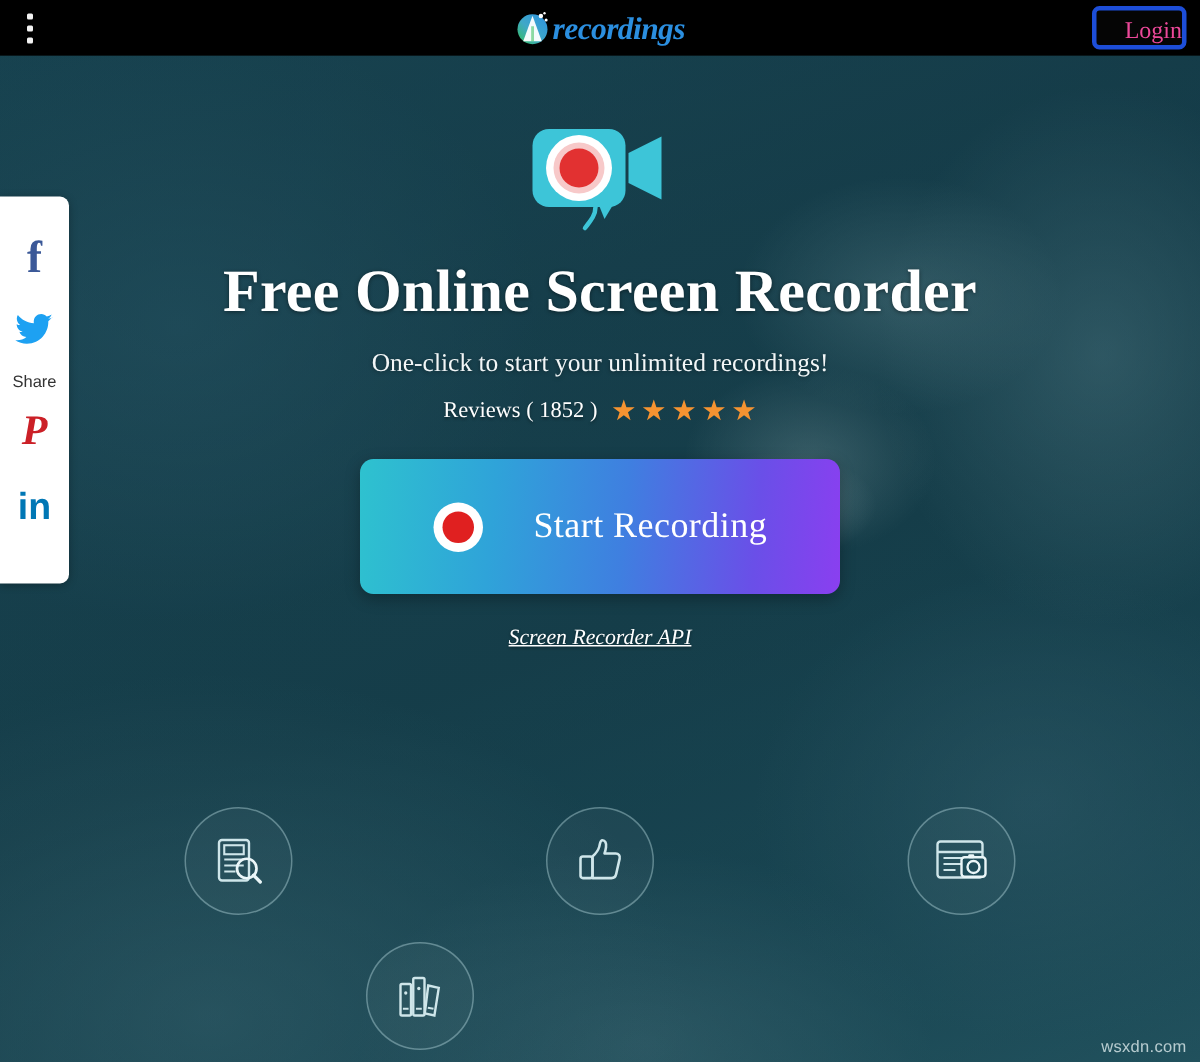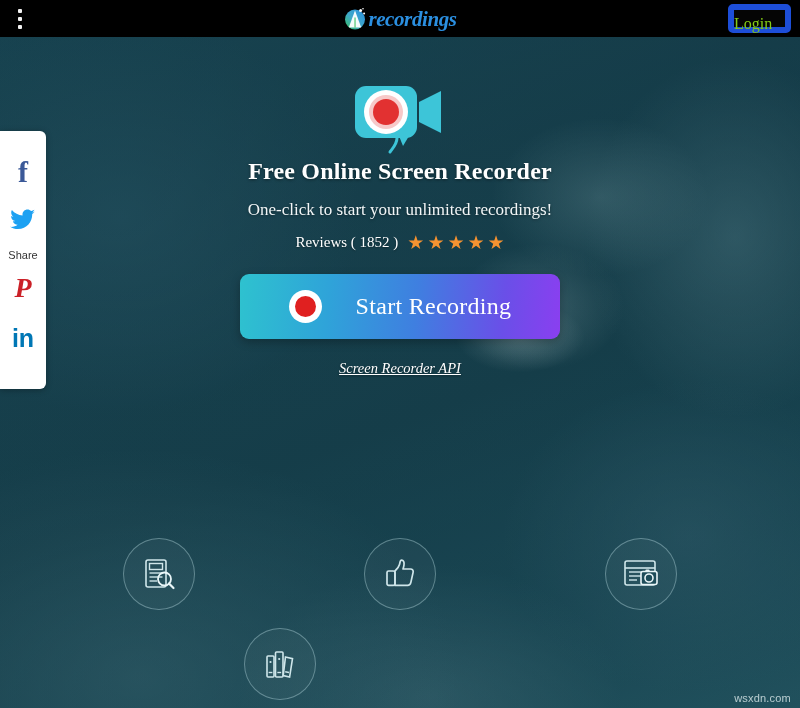--- a/index.html
+++ b/index.html
@@ -74,28 +74,28 @@
     margin-left: -1px;
     margin-top: 1px;
   }
 
   #login-btn {
     position: absolute;
     right: 9px;
     top: 4px;
     width: 63px;
     height: 29px;
-    border: 6px solid #1d4ed8;
+    border: 3px solid #1d4ed8;
     border-radius: 5px;
     background: #050505;
-    color: #84cc16;
+    color: #ec4899;
     font-family: "Liberation Serif", serif;
     font-size: 16px;
     line-height: 27px;
-    text-align: left;
+    text-align: right;
     cursor: pointer;
   }
 
   
   #hero {
     position: absolute;
     top: 37px; left: 0;
     width: 800px;
     height: 671px;
     overflow: hidden;
@@ -188,23 +188,24 @@
   }
 
   #cam-icon {
     margin: 80px auto 0;
     width: 94px;
     height: 78px;
     position: relative;
   }
 
   #title {
+    margin-top: 12px;
     font-family: "Liberation Serif", serif;
     font-weight: bold;
-    font-size: 24px;
+    font-size: 40px;
     color: #ffffff;
     letter-spacing: 0.2px;
     text-shadow: 0 1px 3px rgba(0,0,0,0.45);
   }
 
   #subtitle {
     margin-top: 15px;
     font-family: "Liberation Serif", serif;
     font-size: 17px;
     color: #f2f6f7;
@@ -229,21 +230,21 @@
     gap: 3px;
     font-size: 19px;
     color: #f59331;
     line-height: 1;
     letter-spacing: 0;
   }
 
   #record-btn {
     margin: 22px auto 0;
     width: 320px;
-    height: 65px;
+    height: 90px;
     border-radius: 9px;
     background: linear-gradient(95deg, #2ec2cf 0%, #2fa3d9 28%, #3f7fe0 55%, #6a4fe8 82%, #8a3ff0 100%);
     display: flex;
     align-items: center;
     justify-content: center;
     gap: 34px;
     cursor: pointer;
     box-shadow: 0 3px 10px rgba(0,0,0,0.28);
   }
   #record-dot {

